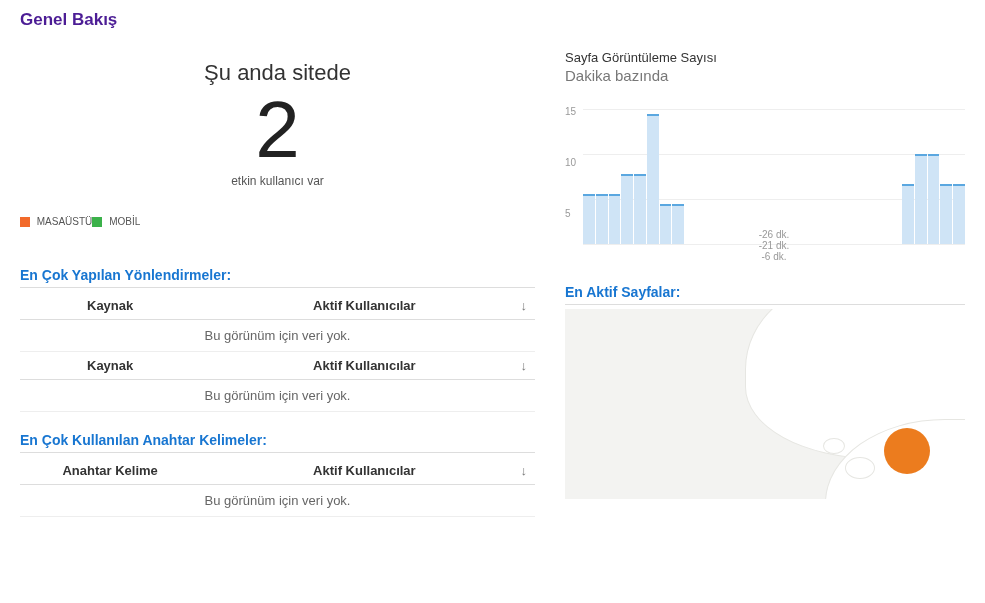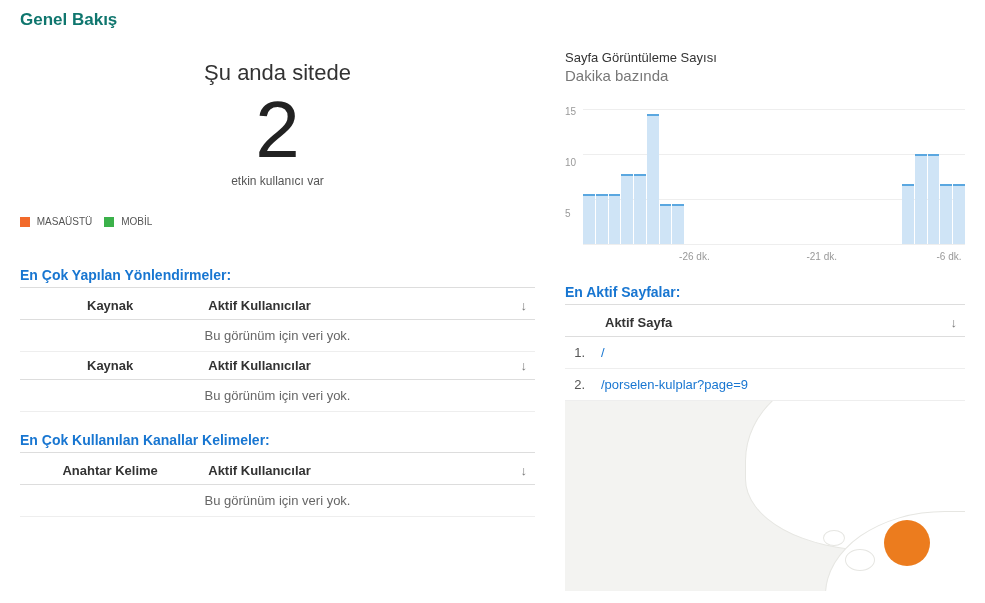--- a/index.html
+++ b/index.html
@@ -9,21 +9,21 @@
     color: #333;
     background: #fff;
     width: 985px;
   }
   .page {
     padding: 10px 20px 20px 20px;
   }
   .page-title {
     font-size: 17px;
     font-weight: bold;
-    color: #0f766e;
+    color: #4c1d95;
     margin-bottom: 20px;
   }
   .columns {
     display: flex;
     gap: 30px;
   }
   .col-left { flex: 0 0 515px; }
   .col-right { flex: 1; }
 
   
@@ -43,21 +43,20 @@
     margin: 4px 0;
   }
   .active-users .subtext {
     font-size: 12px;
     color: #555;
   }
 
   
   .device-legend {
     display: flex;
-    gap: 12px;
     margin-top: 28px;
     font-size: 10px;
     color: #555;
     align-items: center;
   }
   .legend-swatch {
     display: inline-block;
     width: 10px;
     height: 10px;
     margin-right: 4px;
@@ -88,21 +87,21 @@
   .section-heading.tight { margin-top: 20px; }
   a.section-heading { display: block; text-decoration: none; cursor: pointer; margin-top: 16px; }
 
   
   table.gtable {
     width: 100%;
     border-collapse: collapse;
     font-size: 13px;
   }
   table.gtable th {
-    text-align: left;
+    text-align: center;
     font-weight: bold;
     padding: 6px 8px;
     border-bottom: 1px solid #ddd;
     color: #333;
   }
   table.gtable th:first-child { text-align: center; }
   table.gtable th .sort-arrow {
     float: right;
     color: #777;
   }
@@ -176,20 +175,21 @@
     flex: 1;
     background: #cfe4f6;
     border-top: 2px solid #5aa7e0;
   }
   .xlabels {
     position: absolute;
     left: 18px;
     right: 0;
     bottom: 2px;
     display: flex;
+    flex-direction: column;
   }
   .xlabels span {
     flex: 1;
     text-align: center;
     color: #999;
   }
 
   
   .map-box {
     position: relative;
@@ -268,21 +268,21 @@
             </th>
           </tr>
         </thead>
         <tbody>
           <tr>
               <td colspan="2" class="empty">Bu görünüm için veri yok.</td>
             </tr>
         </tbody>
       </table>
 
-      <a href="#" class="section-heading tight">En Çok Kullanılan Kanallar Kelimeler:</a>
+      <a href="#" class="section-heading tight">En Çok Kullanılan Anahtar Kelimeler:</a>
       <table class="gtable">
         <thead>
           <tr>
             <th style="width:35%;">Anahtar Kelime</th>
             <th>
               <span>Aktif Kullanıcılar</span>
               <span class="sort-arrow">↓</span>
             </th>
           </tr>
         </thead>
@@ -352,40 +352,20 @@
             <span></span>
           <span>-21 dk.</span>
           <span></span>
             <span></span>
             <span></span>
           <span>-6 dk.</span>
         </div>
       </div>
 
       <a href="#" class="section-heading tight">En Aktif Sayfalar:</a>
-      <table class="gtable">
-        <thead>
-          <tr>
-            <th colspan="2" style="text-align:left; padding-left:40px;">
-              <span>Aktif Sayfa</span>
-              <span class="sort-arrow">↓</span>
-            </th>
-          </tr>
-        </thead>
-        <tbody id="active-pages-body">
-            <tr>
-              <td class="index">1.</td>
-              <td><a href="#">/</a></td>
-            </tr>
-            <tr>
-              <td class="index">2.</td>
-              <td><a href="#">/porselen-kulplar?page=9</a></td>
-            </tr>
-          </tbody>
-      </table>
 
       <div class="map-box">
         <div class="landmass" style="right:-40px; top:-30px; width:260px; height:180px; border-radius:40% 0 0 50%/50% 0 0 40%;"></div>
         <div class="landmass" style="right:-60px; bottom:-60px; width:200px; height:140px; border-radius:60% 0 0 0;"></div>
         <div class="landmass" style="right:90px; bottom:20px; width:30px; height:22px; border-radius:50%;"></div>
         <div class="landmass" style="right:120px; bottom:45px; width:22px; height:16px; border-radius:50%;"></div>
         <div class="map-dot" style="right:35px; bottom:25px; width:46px; height:46px;"></div>
       </div>
 
     </div>

